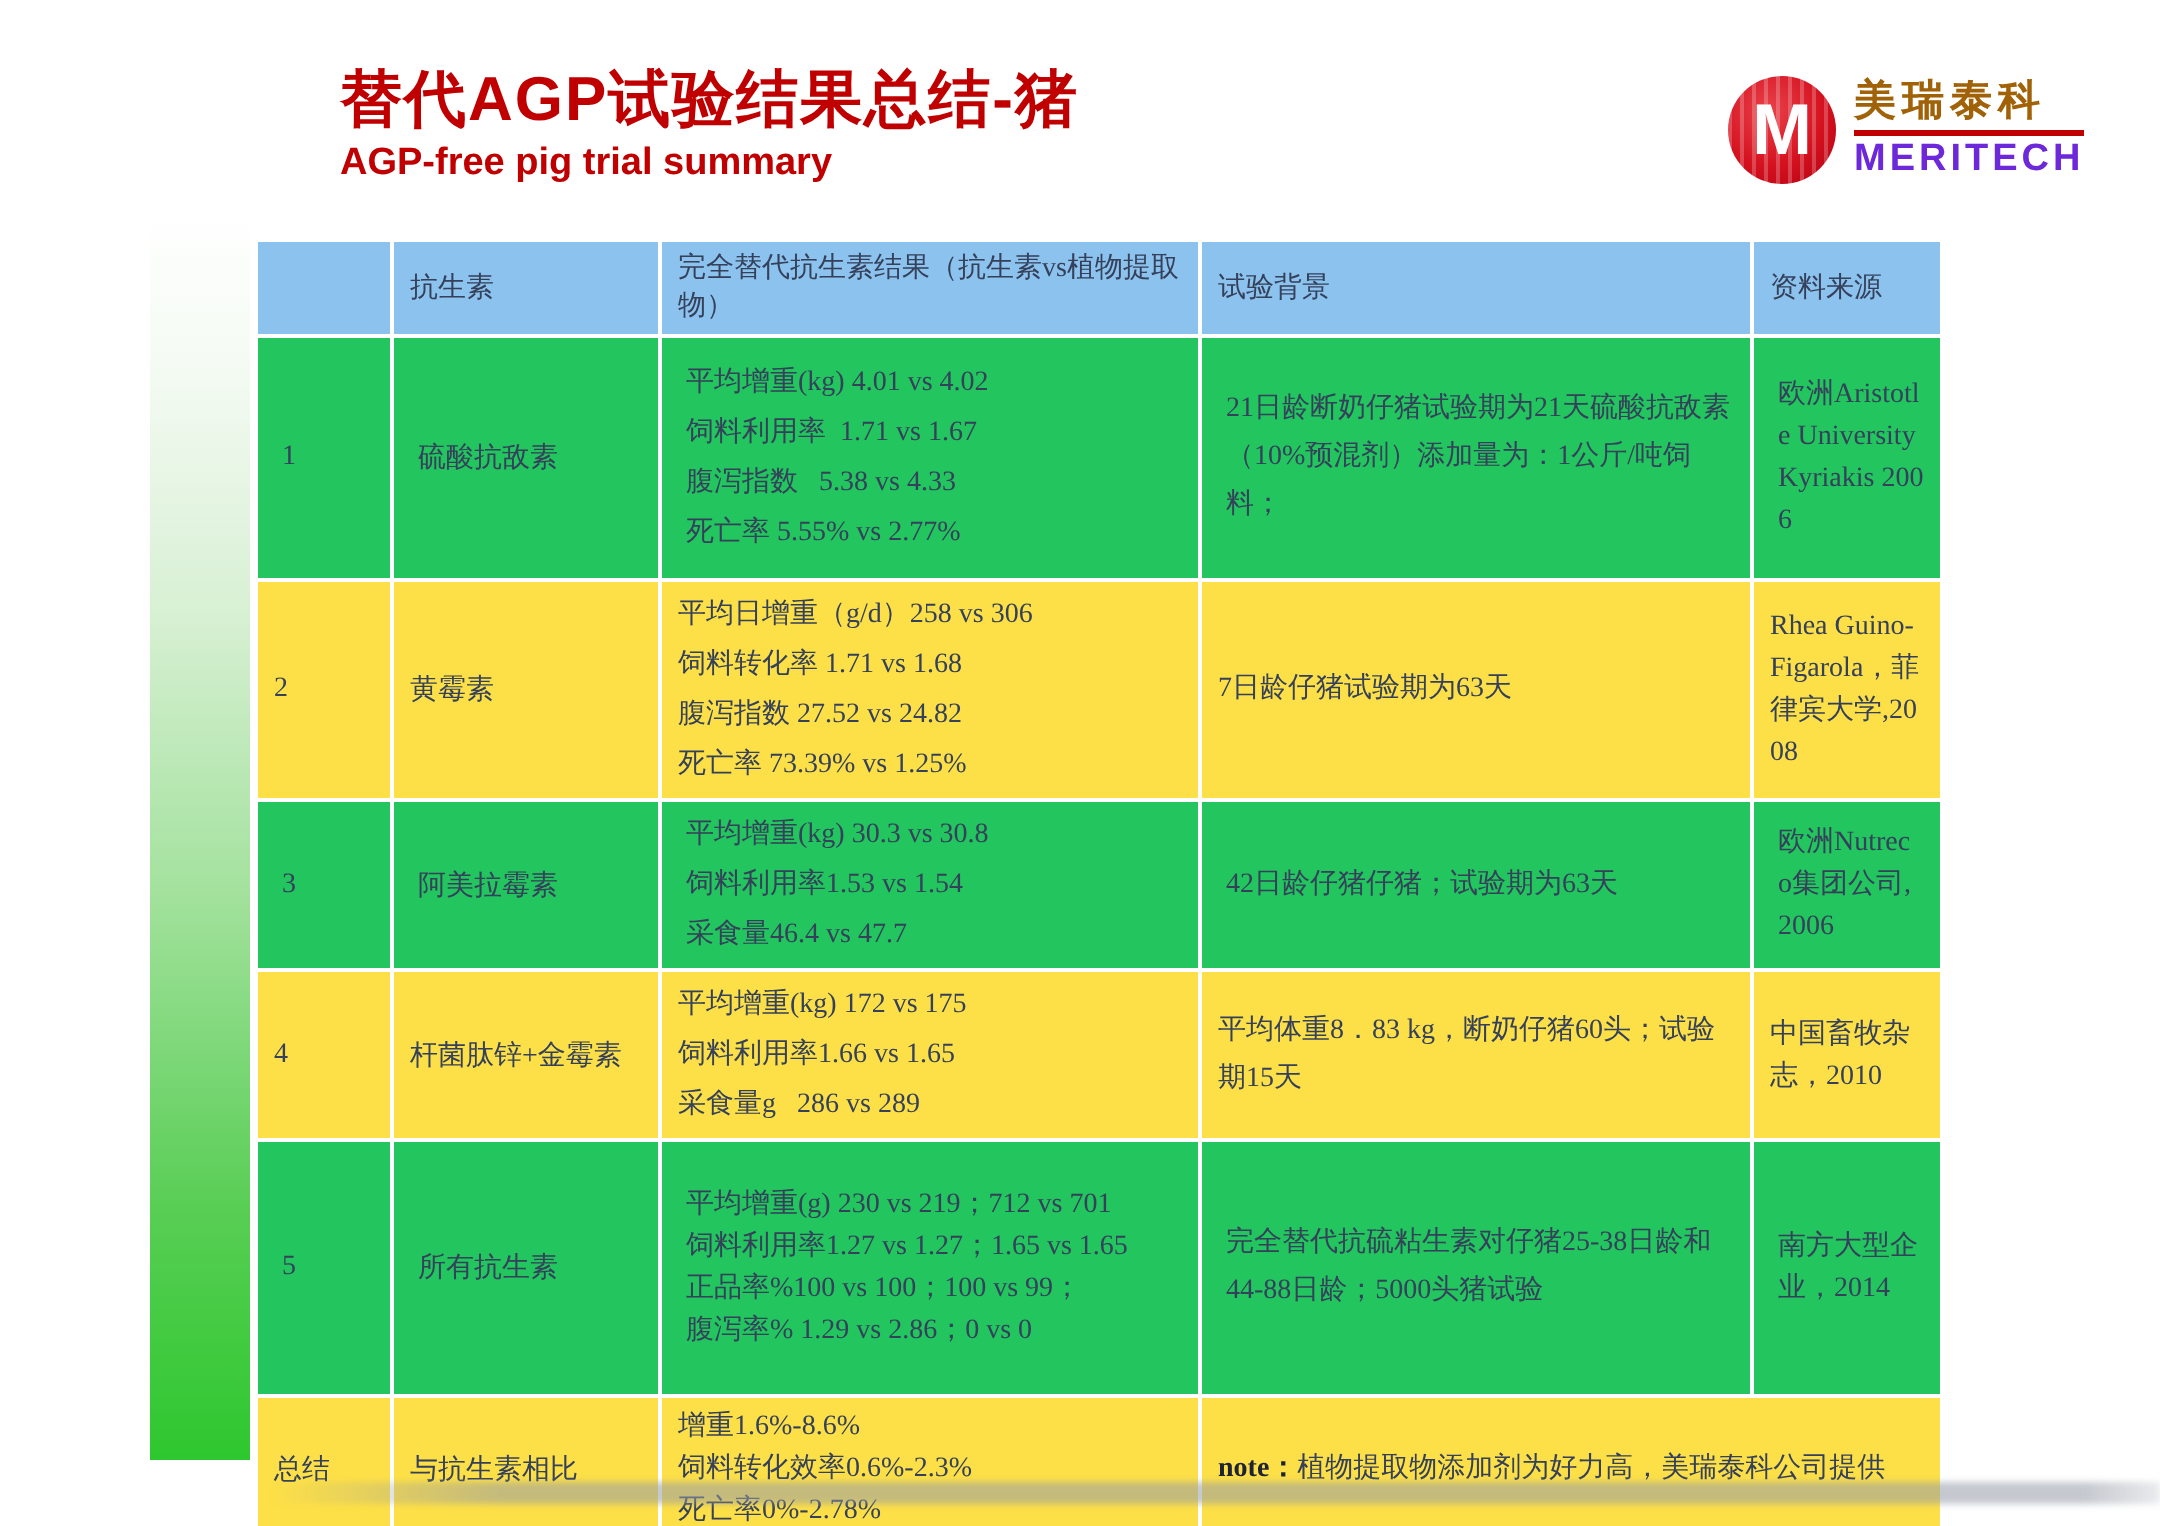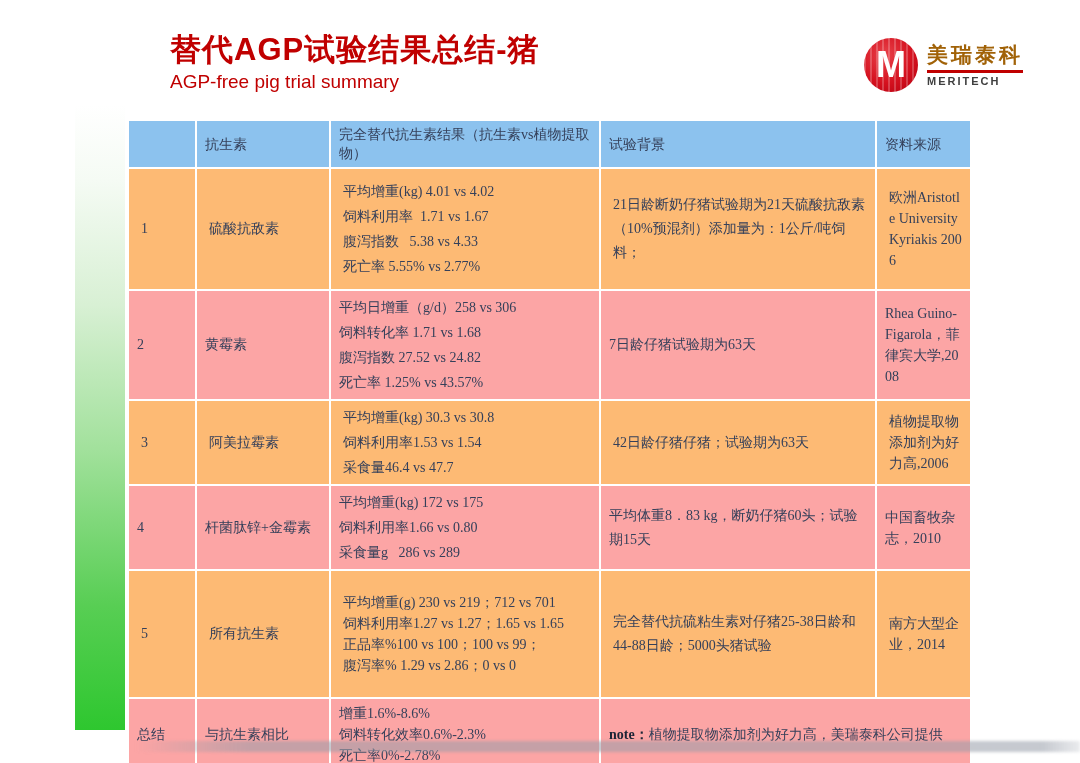--- a/index.html
+++ b/index.html
@@ -8,63 +8,63 @@
     font-family:"Liberation Serif","DejaVu Serif",serif;
   }
   
   .title-block{position:absolute;left:170px;top:30px;}
   .title-zh{
     margin:0;font-family:"Liberation Sans","DejaVu Sans",sans-serif;
     font-size:31px;font-weight:bold;color:#c00000;letter-spacing:1px;line-height:1.3;
   }
   .title-en{
     margin:2px 0 0 0;font-family:"Liberation Sans","DejaVu Sans",sans-serif;
-    font-size:19px;font-weight:normal;color:#c00000;line-height:1.1;
+    font-size:19px;font-weight:bold;color:#c00000;line-height:1.1;
   }
   
   .logo{position:absolute;left:864px;top:38px;display:flex;align-items:center;gap:9px;}
   .logo-circle{
     width:54px;height:54px;border-radius:50%;
     background:
       repeating-linear-gradient(90deg,rgba(255,255,255,.22) 0 2px,rgba(255,255,255,0) 2px 6px),
       radial-gradient(circle at 38% 32%,#e8424a 0%,#d5111f 55%,#b30010 100%);
     display:flex;align-items:center;justify-content:center;
     color:#ffffff;font-family:"Liberation Sans",sans-serif;font-weight:bold;font-size:36px;
     line-height:1;
   }
   .logo-text{display:flex;flex-direction:column;}
   .logo-zh{
     color:#a16207;font-weight:bold;font-size:21px;letter-spacing:3px;line-height:1.15;
     font-family:"Liberation Sans",sans-serif;white-space:nowrap;
   }
   .logo-rule{height:3px;background:#c00000;margin:2px 0 2px 0;}
   .logo-en{
-    color:#404040;font-weight:bold;font-size:11px;letter-spacing:2px;line-height:1.1;
+    color:#6d28d9;font-weight:bold;font-size:19px;letter-spacing:2px;line-height:1.1;
     font-family:"Liberation Sans",sans-serif;white-space:nowrap;
   }
   
   .green-bar{
     position:absolute;left:75px;top:105px;width:50px;height:625px;
     background:linear-gradient(180deg,#ffffff 0%,#f5fbf4 12%,#d8f0d4 32%,#a2e19c 55%,#58ce54 80%,#2ec72f 100%);
   }
   
   table.trial{
     position:absolute;left:127px;top:119px;width:843px;
     border-collapse:collapse;table-layout:fixed;
   }
   table.trial td,table.trial th{
     border:2px solid #ffffff;vertical-align:middle;
     font-size:14px;color:#35405a;padding:4px 8px;box-sizing:border-box;
   }
   th{
     background:#8cc2ee;color:#1b3f75;font-weight:normal;text-align:left;
     line-height:19px;padding:4px 10px;
   }
-  tr.odd td{background:#fdba74;padding-left:12px;}
-  tr.even td{background:#fca5a5;}
+  tr.odd td{background:#22c55e;padding-left:12px;}
+  tr.even td{background:#fde047;}
   td.no{padding-left:12px;font-size:15px;}
   .rline{white-space:pre-wrap;line-height:25px;}
   .tight .rline{line-height:21px;}
   td.bg-cell{line-height:24px;margin-left:44px;}
   td.src-cell{line-height:21px;word-break:break-all;padding:6px 6px;}
   td.note-cell{line-height:20px;margin-left:28px;}
   .note-label{font-weight:bold;color:#1c2436;}
   
   .bottom-shadow{
     position:absolute;left:135px;top:741px;width:945px;height:11px;
@@ -123,44 +123,44 @@
       <td class="src-cell">欧洲Aristotle University Kyriakis 2006</td>
     </tr>
 
     <tr class="even" style="height:103px">
       <td class="no">2</td>
       <td>黄霉素</td>
       <td>
         <div class="rline">平均日增重（g/d）258 vs 306</div>
         <div class="rline">饲料转化率 1.71 vs 1.68</div>
         <div class="rline">腹泻指数 27.52 vs 24.82</div>
-        <div class="rline">死亡率 1.25% vs 43.57%</div>
+        <div class="rline">死亡率 73.39% vs 1.25%</div>
       </td>
       <td class="bg-cell">7日龄仔猪试验期为63天</td>
       <td class="src-cell">Rhea Guino-Figarola，菲律宾大学,2008</td>
     </tr>
 
     <tr class="odd" style="height:77px">
       <td class="no">3</td>
       <td>阿美拉霉素</td>
       <td>
         <div class="rline">平均增重(kg) 30.3 vs 30.8</div>
         <div class="rline">饲料利用率1.53 vs 1.54</div>
         <div class="rline">采食量46.4 vs 47.7</div>
       </td>
       <td class="bg-cell">42日龄仔猪仔猪；试验期为63天</td>
-      <td class="src-cell">植物提取物添加剂为好力高,2006</td>
+      <td class="src-cell">欧洲Nutreco集团公司,2006</td>
     </tr>
 
     <tr class="even" style="height:78px">
       <td class="no">4</td>
       <td>杆菌肽锌+金霉素</td>
       <td>
         <div class="rline">平均增重(kg) 172 vs 175</div>
-        <div class="rline">饲料利用率1.66 vs 0.80</div>
+        <div class="rline">饲料利用率1.66 vs 1.65</div>
         <div class="rline">采食量g   286 vs 289</div>
       </td>
       <td class="bg-cell">平均体重8．83 kg，断奶仔猪60头；试验期15天</td>
       <td class="src-cell">中国畜牧杂志，2010</td>
     </tr>
 
     <tr class="odd" style="height:128px">
       <td class="no">5</td>
       <td>所有抗生素</td>
       <td class="tight">

